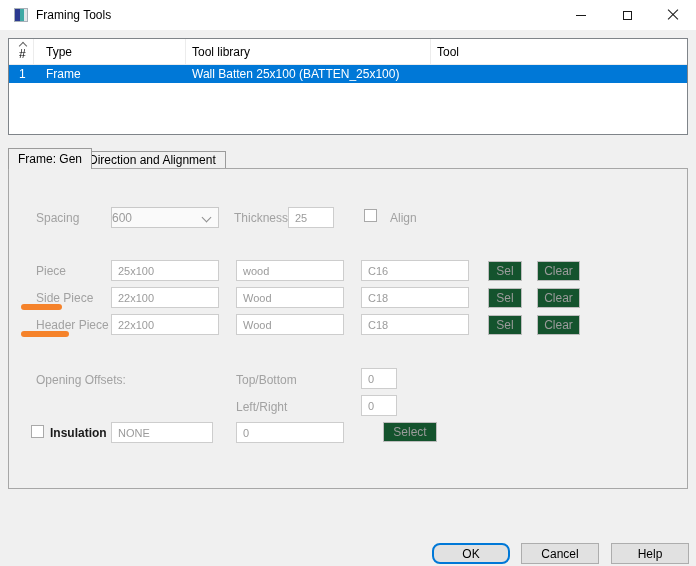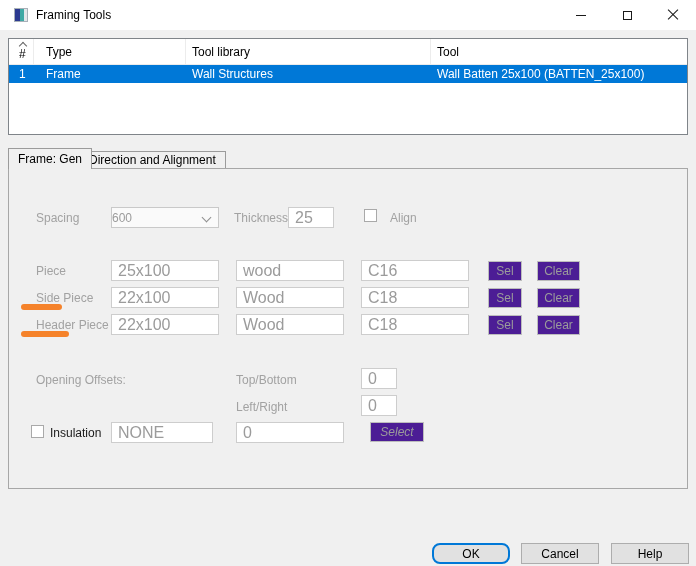--- a/index.html
+++ b/index.html
@@ -39,30 +39,30 @@
   .tab{position:absolute;box-sizing:border-box;background:#f0f0f0;display:flex;align-items:center;
        padding:0 9px;color:#000;white-space:nowrap;}
   .tab-active{left:8px;top:148px;height:21px;border:1px solid #9b9b9b;border-bottom:none;z-index:2;}
   .tab-inactive{left:79px;top:151px;height:17px;border:1px solid #9b9b9b;border-bottom:none;z-index:0;}
   .panel{position:absolute;left:8px;top:168px;width:680px;height:321px;background:#f0f0f0;
          border:1px solid #a7a7a7;box-sizing:border-box;z-index:1;}
 
   
   .lbl{position:absolute;white-space:nowrap;line-height:14px;}
   .dim{color:#a2a2a2;}
-  .dark{color:#1a1a1a;}
+  .dark{color:#1a1a1a;font-weight:bold;}
   .tf{position:absolute;height:21px;box-sizing:border-box;background:#fff;border:1px solid #cdcdcd;
-      color:#9b9b9b;font-family:"Liberation Sans",sans-serif;font-size:16px;padding:0 0 0 6px;margin:0;outline:none;}
+      color:#9b9b9b;font-family:"Liberation Sans",sans-serif;font-size:11px;padding:0 0 0 6px;margin:0;outline:none;}
   .combo{position:absolute;left:102px;top:38px;width:108px;height:21px;background:#fafafa;
          border:1px solid #c9c9c9;box-sizing:border-box;display:flex;align-items:center;
          color:#9b9b9b;}
   .combo-chevron{position:absolute;right:8px;top:6px;width:6px;height:6px;
                  border-right:1px solid #8f8f8f;border-bottom:1px solid #8f8f8f;transform:rotate(45deg);}
   .cb{position:absolute;width:13px;height:13px;background:#fff;border:1px solid #a9a9a9;box-sizing:border-box;}
-  .btn-dis{position:absolute;height:20px;box-sizing:border-box;background:#4c1d95;border:1px solid #bdbdbd;
+  .btn-dis{position:absolute;height:20px;box-sizing:border-box;background:#14532d;border:1px solid #bdbdbd;
            color:#9b9b9b;display:flex;align-items:center;justify-content:center;}
   .mark{position:absolute;height:6px;border-radius:3px;}
 
   
   .btn{position:absolute;top:543px;width:78px;height:21px;box-sizing:border-box;background:#e1e1e1;
        border:1px solid #adadad;color:#000;display:flex;align-items:center;justify-content:center;}
   .btn-ok{left:432px;border-width:2px;border-radius:8px;}
   .btn-cancel{left:521px;} .btn-help{left:611px;}
 </style>
 </head>
@@ -94,21 +94,20 @@
         <span class="sort-caret"></span>
         <span>#</span>
       </div>
       <div class="th th-type">Type</div>
       <div class="th th-library">Tool library</div>
       <div class="th th-tool">Tool</div>
     </div>
     <div class="trow" style="background-color: rgb(0, 120, 215);">
       <span class="td td-num">1</span>
       <span class="td td-type">Frame</span>
-      <span class="td td-library">Wall Structures</span>
       <span class="td td-tool">Wall Batten 25x100 (BATTEN_25x100)</span>
     </div>
   </div>
 
   <div class="tab tab-inactive">Direction and Alignment</div>
   <div class="tab tab-active">Frame: Gen</div>
 
   <div class="panel">
 
     <span class="lbl dim" style="left:27px;top:42px;">Spacing</span>
@@ -147,21 +146,21 @@
     <span class="lbl dim" style="left:27px;top:204px;">Opening Offsets:</span>
     <span class="lbl dim" style="left:227px;top:204px;">Top/Bottom</span>
     <input class="tf" style="left: 352px; top: 199px; width: 36px;" readonly="" value="0">
     <span class="lbl dim" style="left:227px;top:231px;">Left/Right</span>
     <input class="tf" style="left: 352px; top: 226px; width: 36px;" readonly="" value="0">
 
     <span class="cb" style="left:22px;top:256px;"></span>
     <span class="lbl dark" style="left:41px;top:257px;">Insulation</span>
     <input class="tf" style="left: 102px; top: 253px; width: 102px;" readonly="" value="NONE">
     <input class="tf" style="left: 227px; top: 253px; width: 108px;" readonly="" value="0">
-    <div class="btn-dis" style="left:361px;top:253px;width:54px;font-style:italic;">Select</div>
+    <div class="btn-dis" style="left:374px;top:253px;width:54px;">Select</div>
 
   </div>
 
   <div class="btn btn-ok" style="border-color: rgb(0, 120, 215);">OK</div>
   <div class="btn btn-cancel">Cancel</div>
   <div class="btn btn-help">Help</div>
 
 </div>
 
 </body></html>

